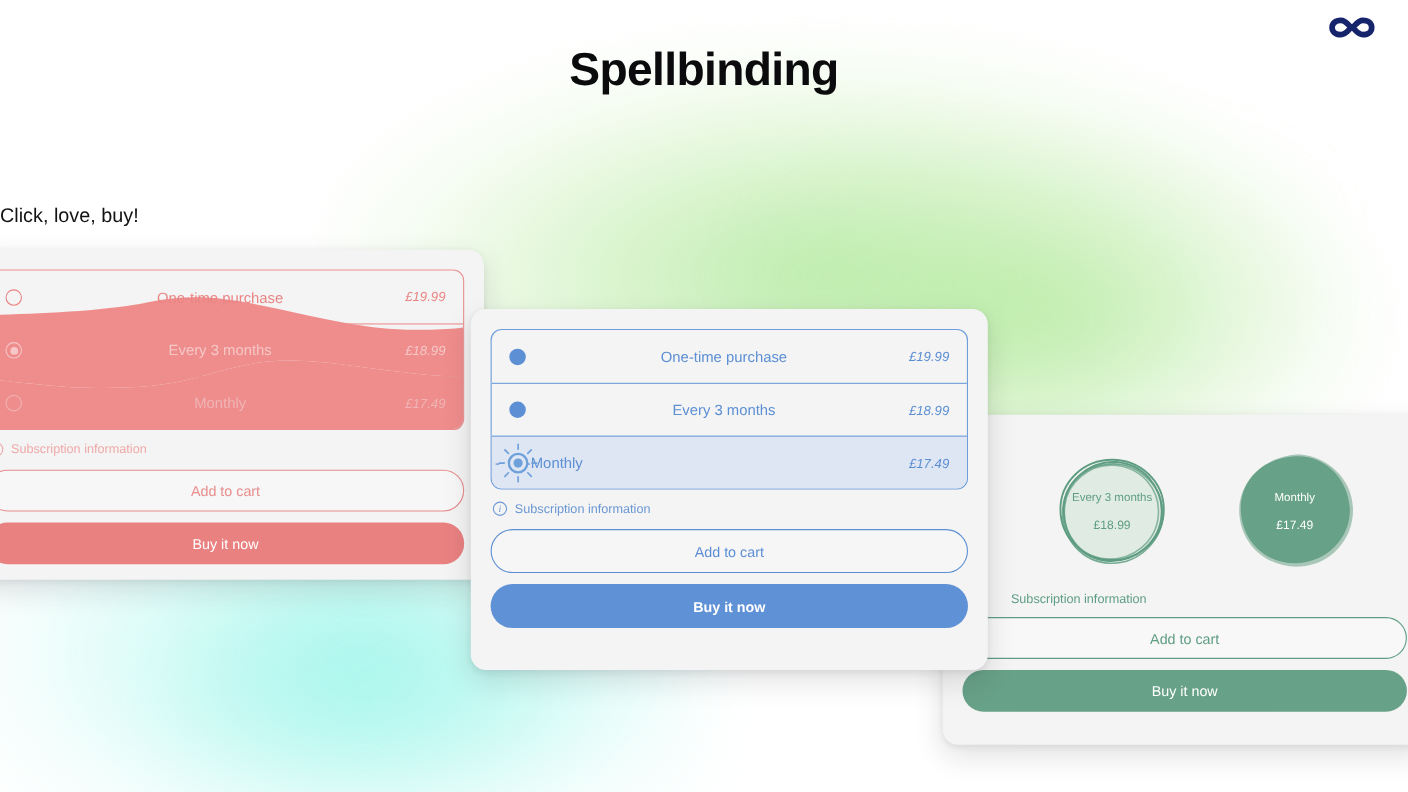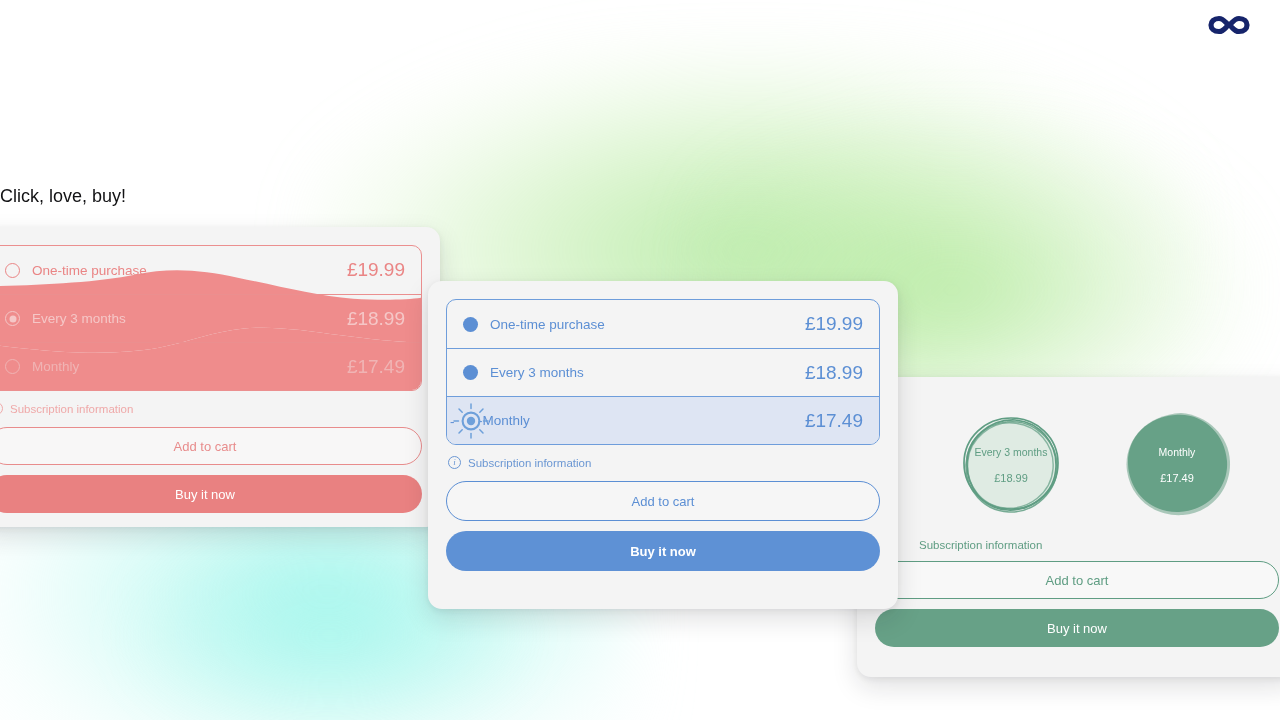--- a/index.html
+++ b/index.html
@@ -126,22 +126,22 @@
   }
 
   .opt {
     display: flex;
     align-items: center;
     height: 48px;
     padding: 0 16px;
     position: relative;
     z-index: 2;
   }
-  .opt .lbl { flex: 1; font-size: 13.5px; margin-left: 12px; }
-  .opt .price { font-size: 19px; }
+  .opt .lbl { flex: 1; font-size: 13.5px; margin-left: 12px; text-align: center; }
+  .opt .price { font-size: 12px; font-style: italic; }
 
   .radio {
     width: 15px;
     height: 15px;
     border-radius: 50%;
     border: 1.6px solid currentColor;
     flex: 0 0 auto;
     position: relative;
   }
   .radio.filled::after {
@@ -315,20 +315,21 @@
   <div class="glow-cyan2"></div>
 </div>
 
 <div class="logo">
   <svg width="42" height="30" viewBox="0 0 42 30">
     <path d="M11 8.5 C5.8 8.5 3 11.5 3 15 C3 18.5 5.8 21.5 11 21.5 C16.5 21.5 18.8 15 21 15 C23.2 15 25.5 21.5 31 21.5 C36.2 21.5 39 18.5 39 15 C39 11.5 36.2 8.5 31 8.5 C25.5 8.5 23.2 15 21 15 C18.8 15 16.5 8.5 11 8.5 Z" fill="none" stroke="#16246b" stroke-width="5.2" stroke-linecap="round" stroke-linejoin="round"></path>
   </svg>
 </div>
 
 <h1 class="headline">
+  <span>Spellbinding</span>
 </h1>
 <div class="subhead">Click, love, buy!</div>
 
 <div class="card" id="card-red">
   <div class="opts">
 
     <svg class="wave" viewBox="0 0 356 150" preserveAspectRatio="none">
       <path d="M0,42 C40,41 90,38 120,30 C150,22 175,25 205,33 C240,42 270,52 300,55 C325,57 345,56 356,54 L356,100 C340,101 315,97 290,93 C260,88 235,83 210,86 C185,89 165,100 140,106 C110,113 70,112 40,108 C22,106 8,104 0,102 Z" fill="#ef8c8c"></path>
       <path d="M0,100 C8,104 22,106 40,108 C70,112 110,113 140,106 C165,100 185,89 210,86 C235,83 260,88 290,93 C315,97 340,101 356,100 L356,150 L0,150 Z" fill="none"></path>
       <path d="M356,54 C345,56 325,57 300,55 C270,52 240,42 205,33 C175,25 150,22 120,30 C90,38 40,41 0,42 L0,14 L356,14 Z" fill="none"></path>

